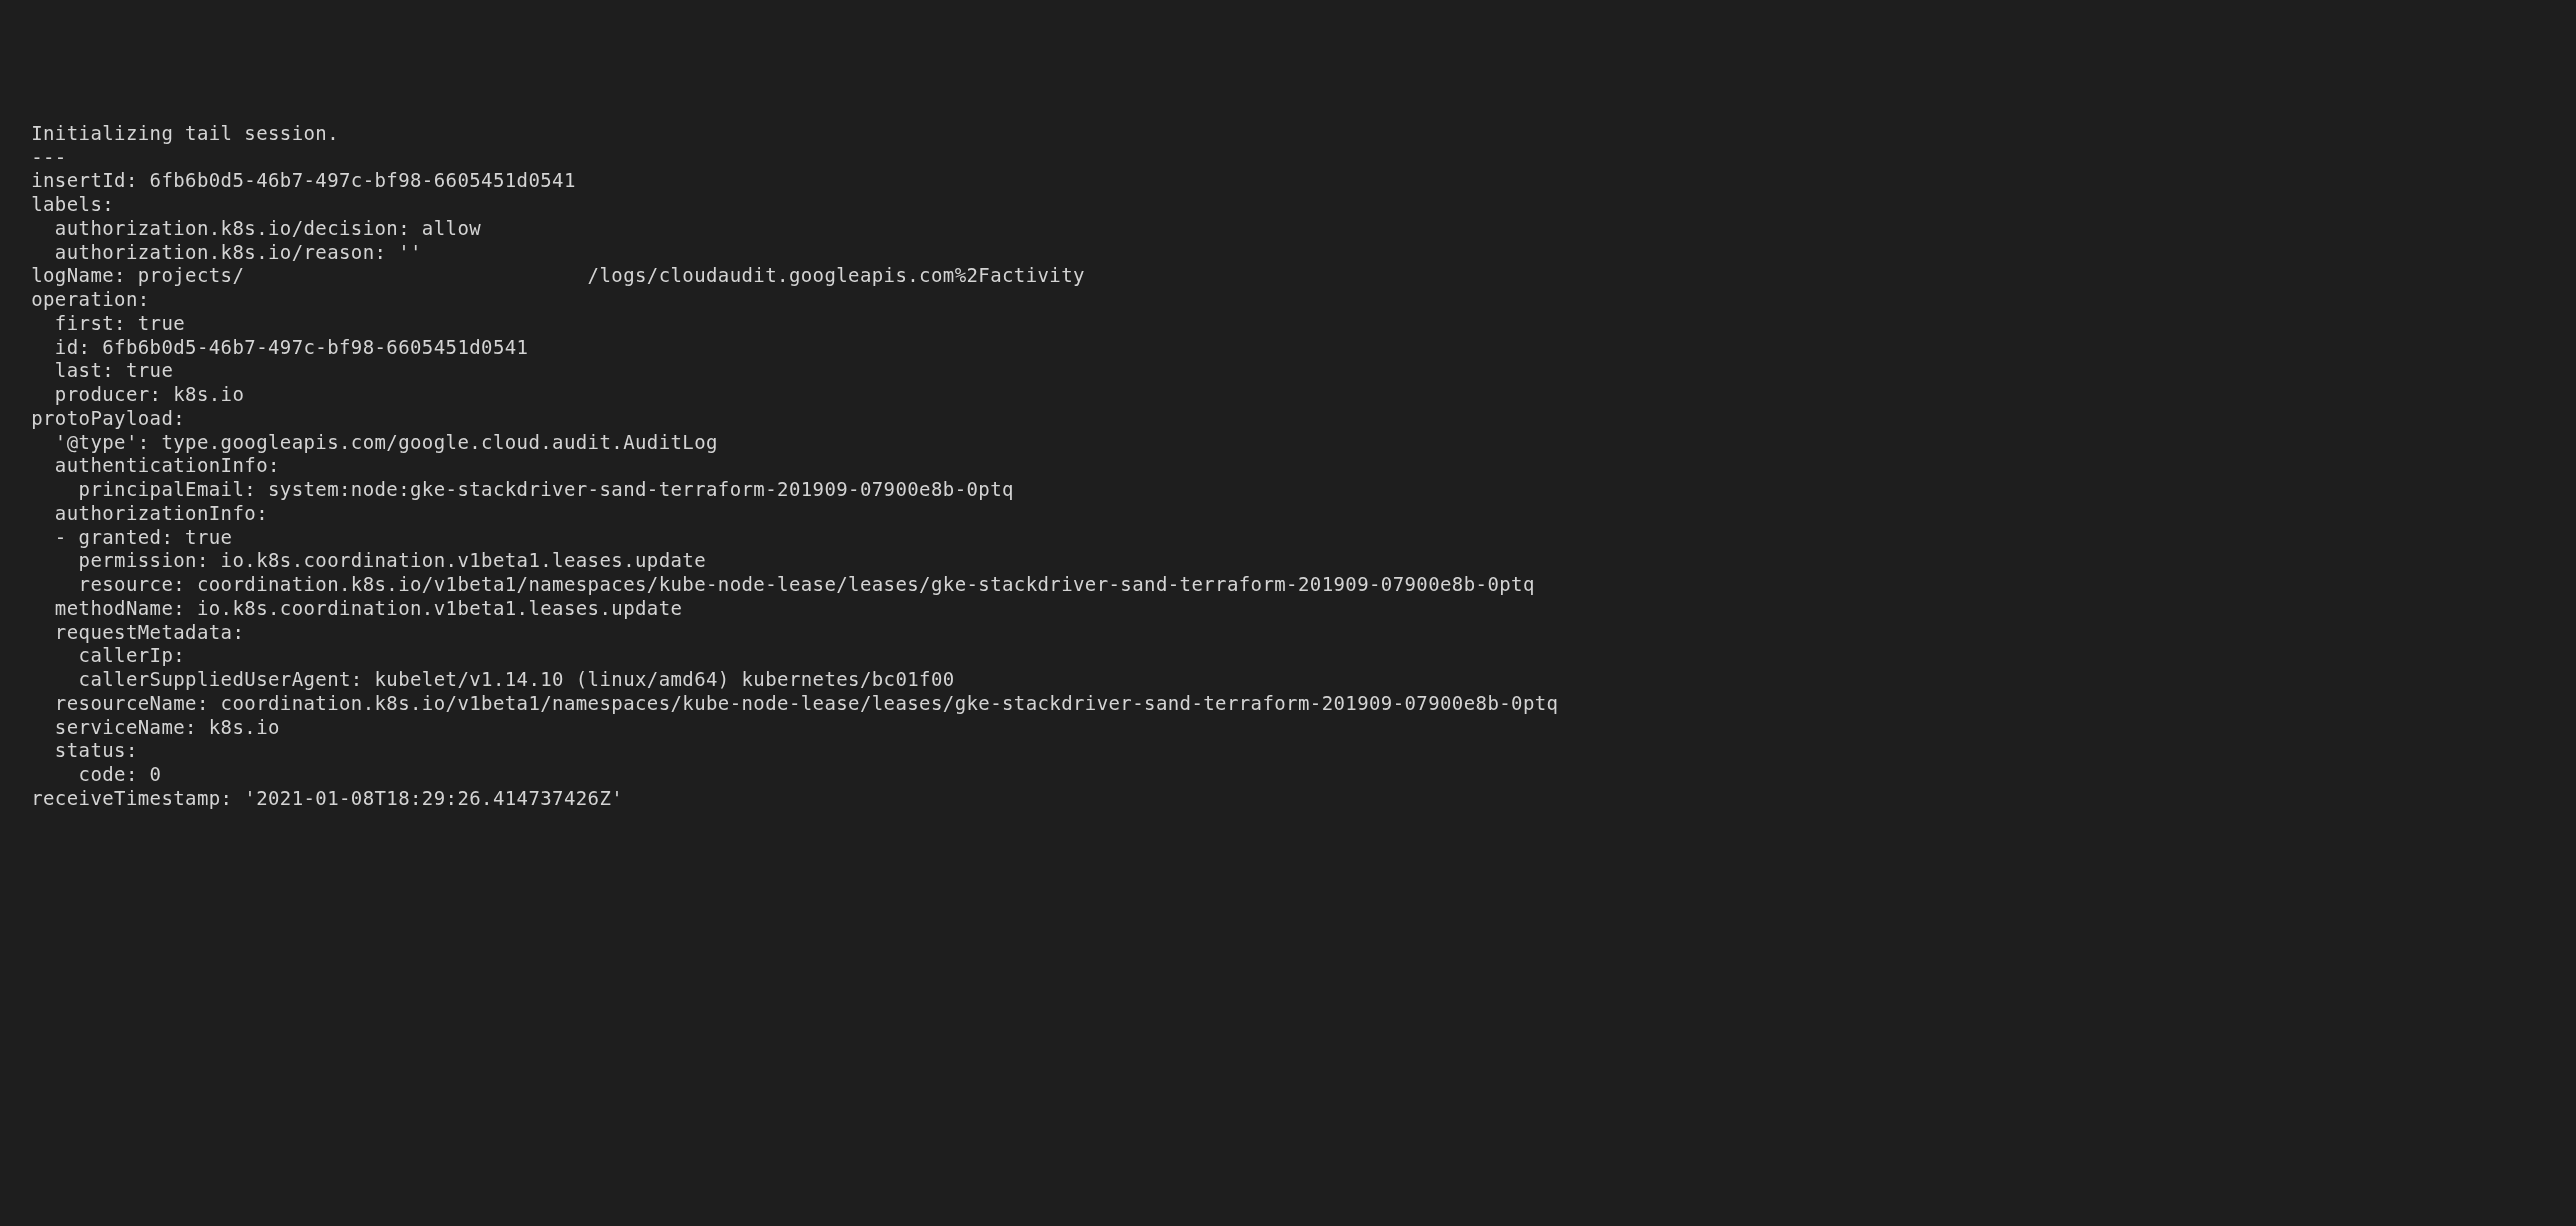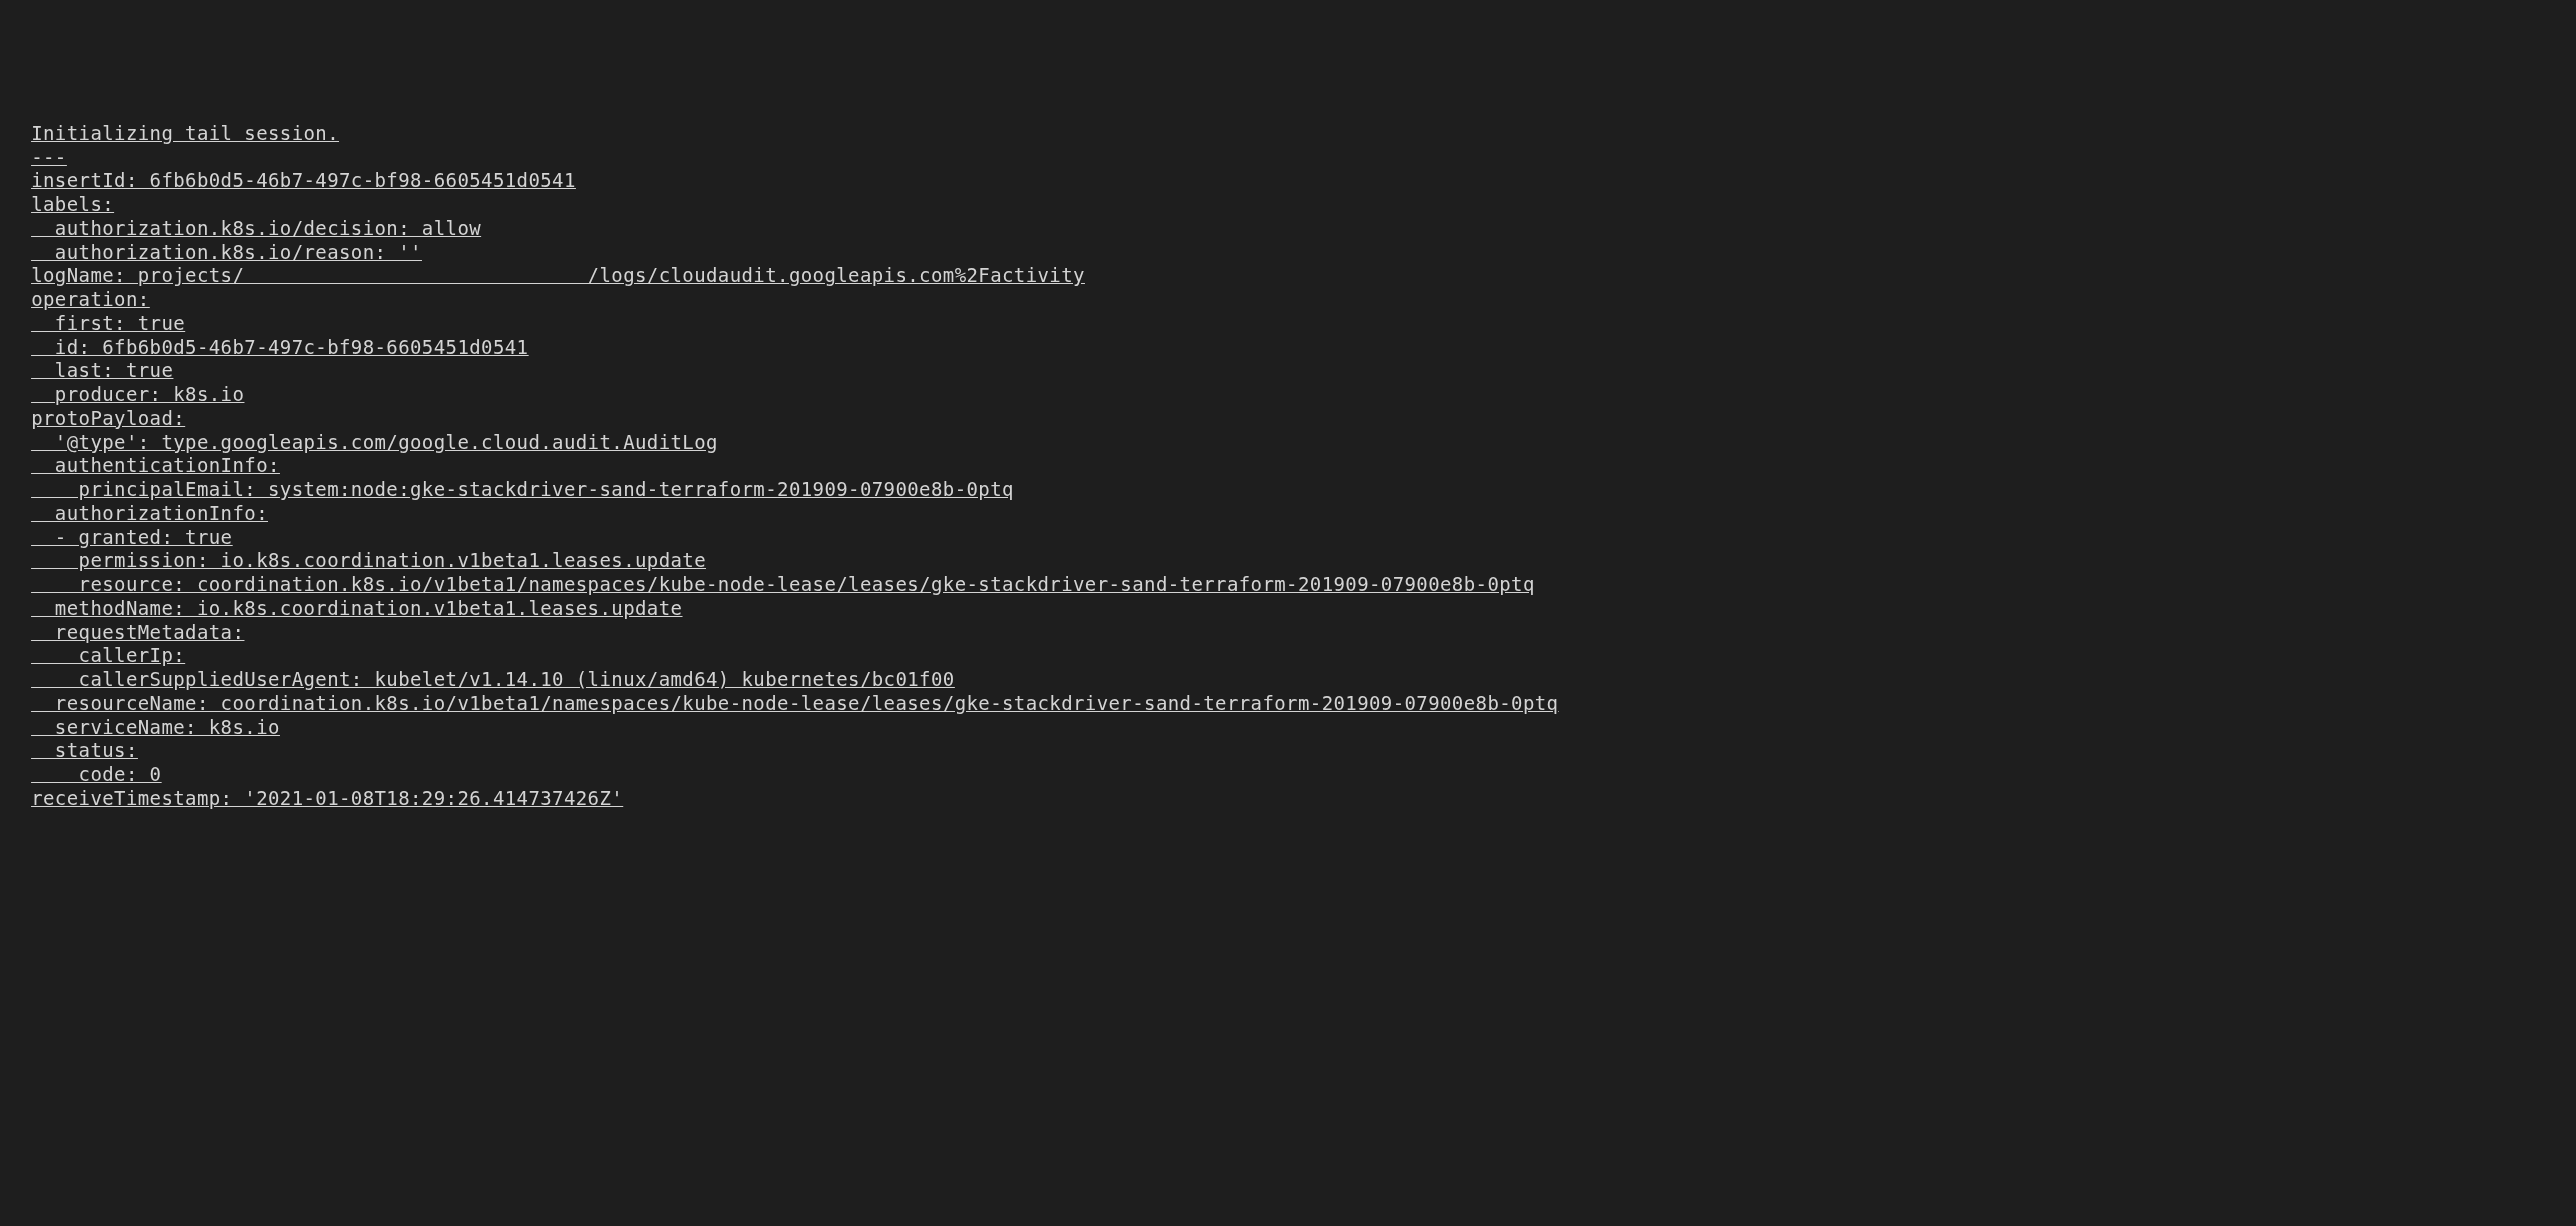--- a/index.html
+++ b/index.html
@@ -1,15 +1,15 @@
 <!DOCTYPE html>
 <html style="font-size:11.6px"><head>
   <meta charset="utf-8">
   <style>
-    * { margin: 8px; padding: 0; box-sizing: border-box; text-decoration: underline; }
+    * { margin: 8px; padding: 0; box-sizing: border-box; }
     body {
       background-color: #1e1e1e;
       color: #d4d4d4;
       font-family: 'Menlo', 'Monaco', 'Consolas', 'Courier New', monospace;
       font-size: 19px;
       line-height: 1.25;
       padding: 2.9px 7.2px;
       white-space: pre-wrap;
       word-wrap: break-word;
       letter-spacing: 0.4px;

